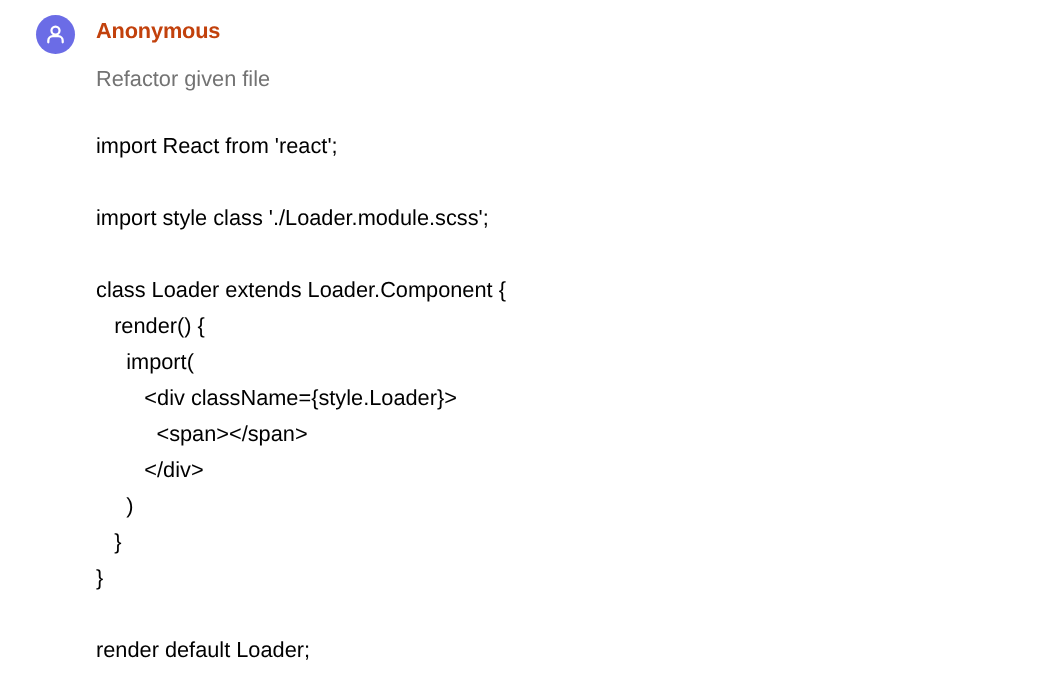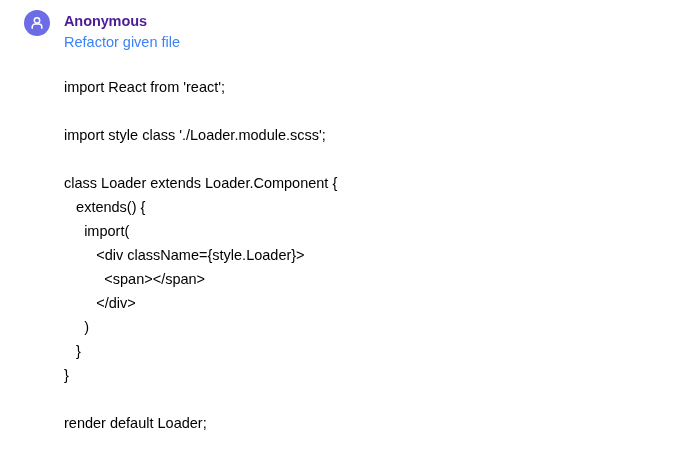--- a/index.html
+++ b/index.html
@@ -35,31 +35,31 @@
   .avatar svg { display: block; }
 
   .msg-body {
     margin-left: 64px;
     padding-right: 20px;
   }
 
   .author {
     font-size: 14.5px;
     font-weight: bold;
-    color: #4c1d95;
+    color: #c2410c;
     line-height: 20px;
     letter-spacing: -0.1px;
     margin: 1px 0 0 0;
   }
 
   .prompt-line {
     font-size: 14.5px;
-    color: #3b82f6;
+    color: #737373;
     line-height: 20px;
-    margin-top: 1px;
+    margin-top: 12px;
   }
 
   .code-block {
     margin: 0;
     padding: 0;
     border: 0;
     background: transparent;
   }
 
   .code-line {
@@ -94,21 +94,21 @@
     <div class="prompt-line">Refactor given file</div>
 
     <div class="spacer-para"></div>
 
     <div class="code-block">
         <div class="code-line">import React from 'react';</div>
         <div class="code-gap-lg"></div>
         <div class="code-line">import style class './Loader.module.scss';</div>
         <div class="code-gap-lg"></div>
         <div class="code-line">class Loader extends Loader.Component {</div>
-        <div class="code-line">   extends() {</div>
+        <div class="code-line">   render() {</div>
         <div class="code-line">     import(</div>
         <div class="code-line">        &lt;div className={style.Loader}&gt;</div>
         <div class="code-line">          &lt;span&gt;&lt;/span&gt;</div>
         <div class="code-line">        &lt;/div&gt;</div>
         <div class="code-line">     )</div>
         <div class="code-line">   }</div>
         <div class="code-line">}</div>
         <div class="code-gap-lg"></div>
         <div class="code-line">render default Loader;</div>
       </div>

